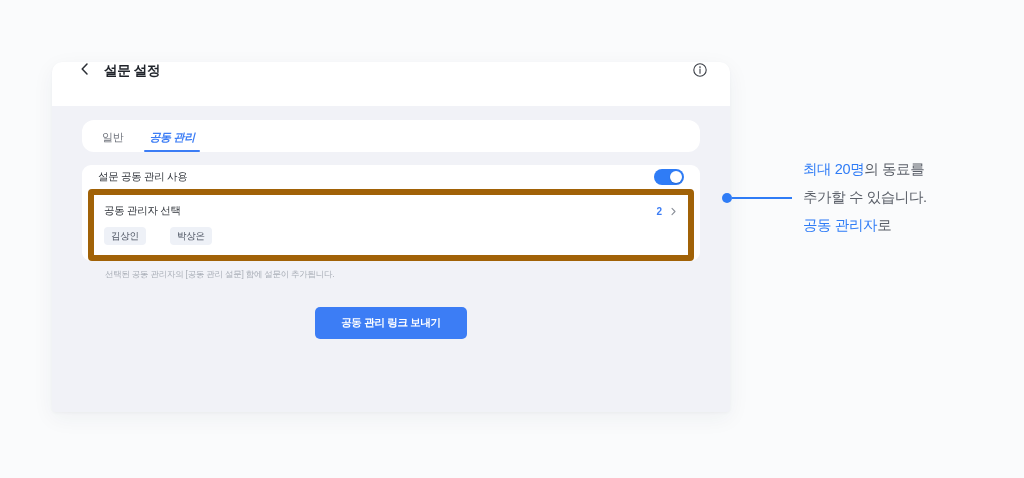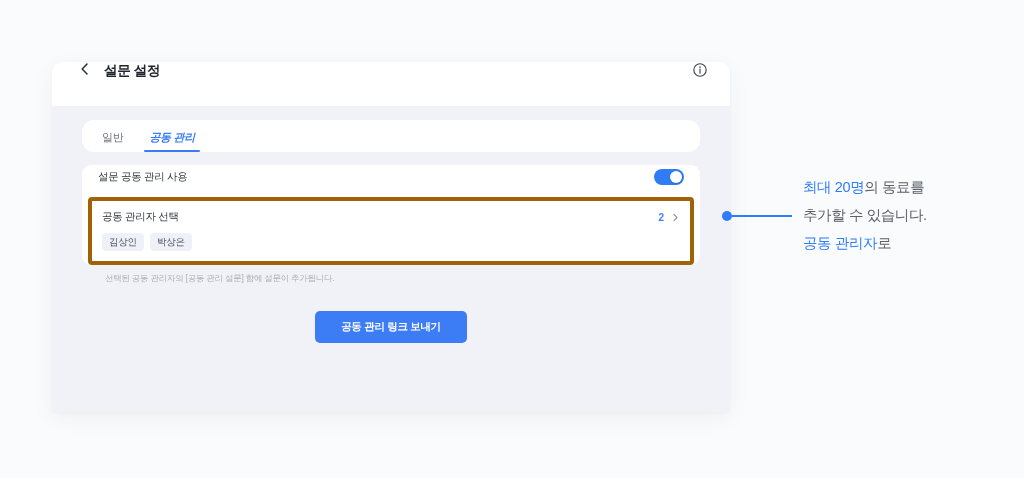--- a/index.html
+++ b/index.html
@@ -143,22 +143,22 @@
     right: 1.6px;
     width: 12.8px;
     height: 12.8px;
     border-radius: 50%;
     background: #fff;
     box-shadow: 0 1px 1.5px rgba(0,0,0,.16);
   }
 
   
   #comanager-select-box {
-    margin: 8px 6px;
-    border: 4px solid #a16207;
+    margin: 0 6px;
+    border: 6px solid #a16207;
     border-radius: 4px;
     background: #fff;
     padding: 9px 10px 10px 10px;
     box-sizing: border-box;
   }
   #comanager-head {
     display: flex;
     align-items: center;
   }
   #comanager-label {
@@ -176,21 +176,21 @@
   #chevron-right-icon {
     width: 9px;
     height: 9px;
     color: #8b9099;
     flex: none;
     display: flex;
     align-items: center;
   }
   #chip-list {
     display: flex;
-    gap: 6px;
+    gap: 24px;
     margin-top: 9px;
   }
   .chip {
     background: #eef1f7;
     color: #4b5260;
     font-size: 9.5px;
     letter-spacing: -.2px;
     font-weight: 500;
     border-radius: 4px;
     padding: 4px 7px 4.5px 7px;
@@ -223,21 +223,21 @@
     font-weight: 700;
     letter-spacing: -.3px;
     padding: 9px 26px;
     cursor: pointer;
   }
 
   
   #callout {
     position: absolute;
     left: 722px;
-    top: 173px;
+    top: 155px;
     display: flex;
     align-items: flex-start;
   }
   #callout-connector {
     display: flex;
     align-items: center;
     margin-top: 38px;
     flex: none;
   }
   #callout-dot {

